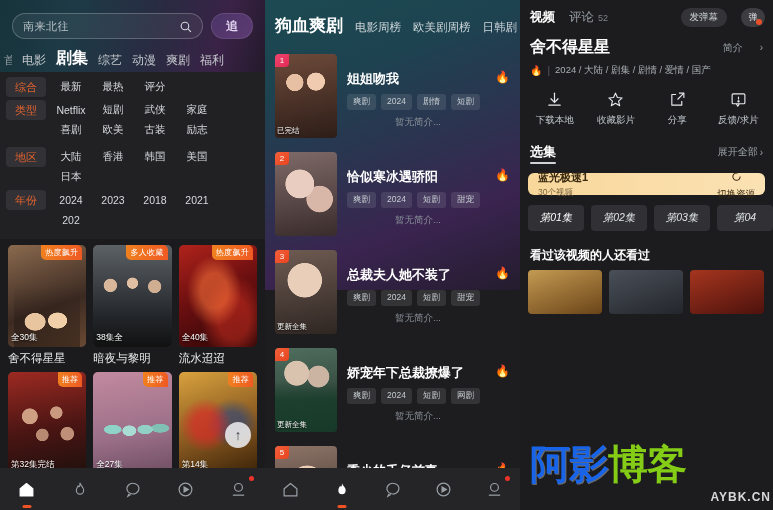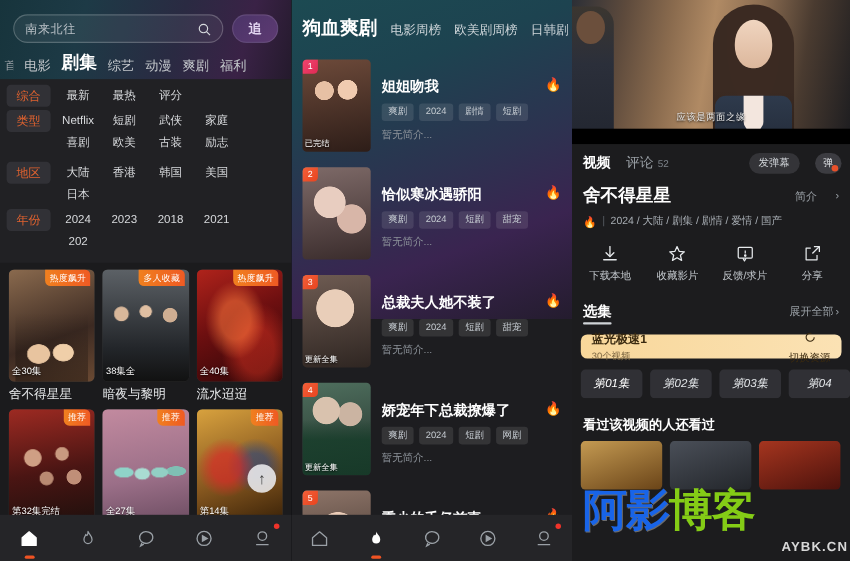--- a/index.html
+++ b/index.html
@@ -190,21 +190,21 @@
   .rk-title {
     color: #fff; font-size: 13px; font-weight: 700;
     white-space: nowrap; overflow: hidden; text-overflow: ellipsis;
   }
   .rk-tags { display: flex; gap: 5px; margin-top: 6px; }
   .rk-chip {
     background: rgba(255,255,255,.10); color: #c6ccd2;
     font-size: 8.5px; padding: 2px 6px; border-radius: 3px;
     white-space: nowrap;
   }
-  .rk-desc { color: #8d939a; font-size: 9.5px; margin-top: 6px; }
+  .rk-desc { color: #8d939a; font-size: 9.5px; margin-top: 6px; margin-left: 48px; }
   .rk-fire { width: 14px; display: flex; align-items: flex-start;
     justify-content: center; padding-top: 16px; font-size: 12px; }
   .t1 { background: linear-gradient(170deg,#6d4a3a,#2d1d18); }
   .t1:after { content:""; position:absolute; left:0; top:12%; width:100%; height:52%;
      background: radial-gradient(circle at 32% 42%, #e7c0a4 0 17%, transparent 18%),
                  radial-gradient(circle at 66% 40%, #f0cbb0 0 18%, transparent 19%); }
   .t2 { background: linear-gradient(170deg,#7e6a68,#3a2c2c); }
   .t2:after { content:""; position:absolute; inset:0;
      background: radial-gradient(circle at 40% 38%, #e8cdc0 0 22%, transparent 23%),
                  radial-gradient(circle at 72% 56%, #d8b6a8 0 20%, transparent 21%); }
@@ -619,31 +619,20 @@
           <circle cx="12" cy="9" r="5.5"></circle>
             <line x1="4" y1="20" x2="20" y2="20"></line>
         </svg>
         <span class="reddot"></span>
       </div>
     </div>
   </div>
 
   <div class="panel-right">
 
-    <div class="player">
-      <div class="scene"></div>
-      <div class="man"></div>
-      <div class="woman">
-        <div class="hair"></div>
-        <div class="face"></div>
-        <div class="suit"></div>
-      </div>
-      <div class="subtitle">应该是两面之缘</div>
-      <div class="lbar"></div>
-    </div>
 
     <div class="pr-tabs">
       <span class="pt on">视频</span>
       <span class="pt">评论</span>
       <span class="cnt">52</span>
       <span class="spacer"></span>
       <span class="danmu-btn">发弹幕</span>
       <span class="danmu-toggle">
         <span>弹</span>
         <span class="od"></span>
@@ -674,34 +663,34 @@
         <span class="lab">下载本地</span>
       </div>
       <div class="action">
         <svg width="17" height="17" viewBox="0 0 24 24" fill="none" stroke="#e6e9ec" stroke-width="1.6" stroke-linejoin="round">
           <path d="M12 3 L14.7 9.2 L21.4 9.8 L16.3 14.2 L17.9 20.8 L12 17.3 L6.1 20.8 L7.7 14.2 L2.6 9.8 L9.3 9.2 Z"></path>
         </svg>
         <span class="lab">收藏影片</span>
       </div>
       <div class="action">
         <svg width="17" height="17" viewBox="0 0 24 24" fill="none" stroke="#e6e9ec" stroke-width="1.6" stroke-linejoin="round">
+          <path d="M14 3 H21 V10"></path>
+            <line x1="21" y1="3" x2="12" y2="12"></line>
+          <path d="M18 14 V20 H4 V5 H10"></path>
+        </svg>
+        <span class="lab">分享</span>
+      </div>
+      <div class="action">
+        <svg width="17" height="17" viewBox="0 0 24 24" fill="none" stroke="#e6e9ec" stroke-width="1.6" stroke-linejoin="round">
           <rect x="3" y="4" width="18" height="14" rx="1.5"></rect>
             <line x1="12" y1="8" x2="12" y2="12"></line>
             <circle cx="12" cy="14.6" r="0.9" fill="#e6e9ec"></circle>
           <path d="M9 18 L11 21.5 L13 18"></path>
         </svg>
         <span class="lab">反馈/求片</span>
-      </div>
-      <div class="action">
-        <svg width="17" height="17" viewBox="0 0 24 24" fill="none" stroke="#e6e9ec" stroke-width="1.6" stroke-linejoin="round">
-          <path d="M14 3 H21 V10"></path>
-            <line x1="21" y1="3" x2="12" y2="12"></line>
-          <path d="M18 14 V20 H4 V5 H10"></path>
-        </svg>
-        <span class="lab">分享</span>
       </div>
     </div>
 
     <div class="sec-head">
       <span class="st">选集</span>
       <span class="more">
         <span>展开全部</span>
         <span>›</span>
       </span>
     </div>

